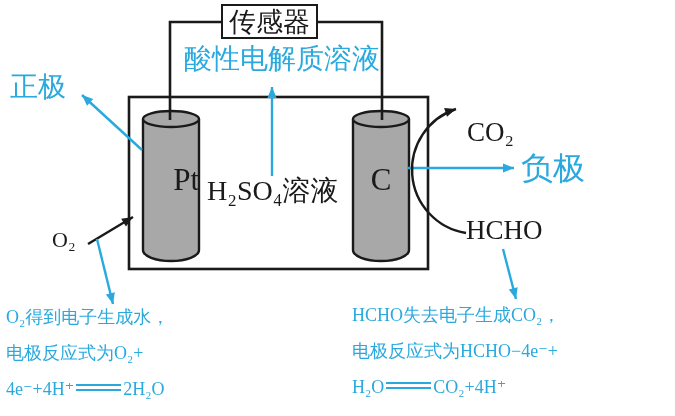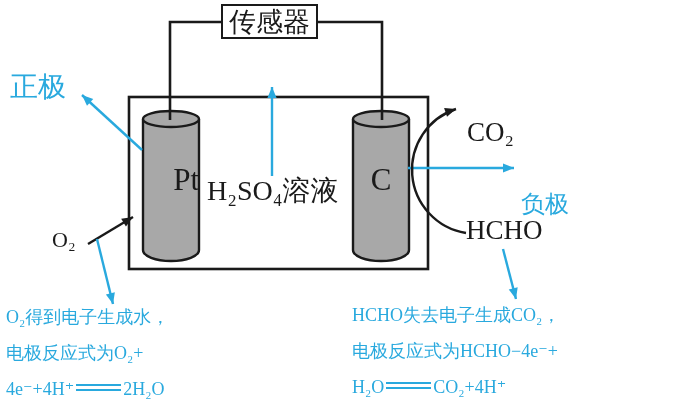--- a/index.html
+++ b/index.html
@@ -12,21 +12,21 @@
   .lbl{position:absolute;white-space:nowrap;color:#1a1a1a;line-height:1.05;}
   .cyan{color:#29a9de;}
   .sensor-box{
     position:absolute;left:221px;top:4px;width:97px;height:35px;
     border:2.5px solid #1a1a1a;background:#ffffff;box-sizing:border-box;
     display:flex;align-items:center;justify-content:center;
     font-size:27px;color:#1a1a1a;
   }
   .electrolyte{left:184px;top:44px;font-size:28px;}
   .pos-lbl{left:10px;top:72px;font-size:28px;}
-  .neg-lbl{left:521px;top:152px;font-size:24px;margin-top:40px;}
+  .neg-lbl{left:521px;top:152px;font-size:32px;}
   .pt-lbl{left:143px;top:164px;width:56px;text-align:right;font-size:31px;}
   .c-lbl{left:353px;top:164px;width:56px;text-align:center;font-size:31px;}
   .solution{left:207px;top:176px;font-size:28px;}
   .o2-lbl{left:52px;top:228px;font-size:22px;}
   .co2-lbl{left:467px;top:94px;font-size:27px;margin-top:24px;}
   .hcho-lbl{left:466px;top:216px;font-size:27px;}
   .note{position:absolute;font-size:18px;color:#29a9de;line-height:36px;white-space:nowrap;}
   .note-left{left:6px;top:299px;}
   .note-right{left:352px;top:297px;}
   .eq{
@@ -73,20 +73,21 @@
 
     <path d="M466,233 A64,64 0 0 1 456,109" fill="none" stroke="#1a1a1a" stroke-width="2.4" marker-end="url(#ah-black)"></path>
 
     <line x1="503" y1="249" x2="516" y2="299" stroke="#29a9de" stroke-width="2.4" marker-end="url(#ah-cyan)"></line>
   </svg>
 
   <div class="sensor-box">
     <span>传感器</span>
   </div>
 
+  <div class="lbl cyan electrolyte">酸性电解质溶液</div>
   <div class="lbl cyan pos-lbl">正极</div>
   <div class="lbl cyan neg-lbl">负极</div>
   <div class="lbl pt-lbl">Pt</div>
   <div class="lbl c-lbl">C</div>
   <div class="lbl solution">H₂SO₄溶液</div>
   <div class="lbl o2-lbl">O₂</div>
   <div class="lbl co2-lbl">CO₂</div>
   <div class="lbl hcho-lbl">HCHO</div>
 
   <div class="note note-left">

